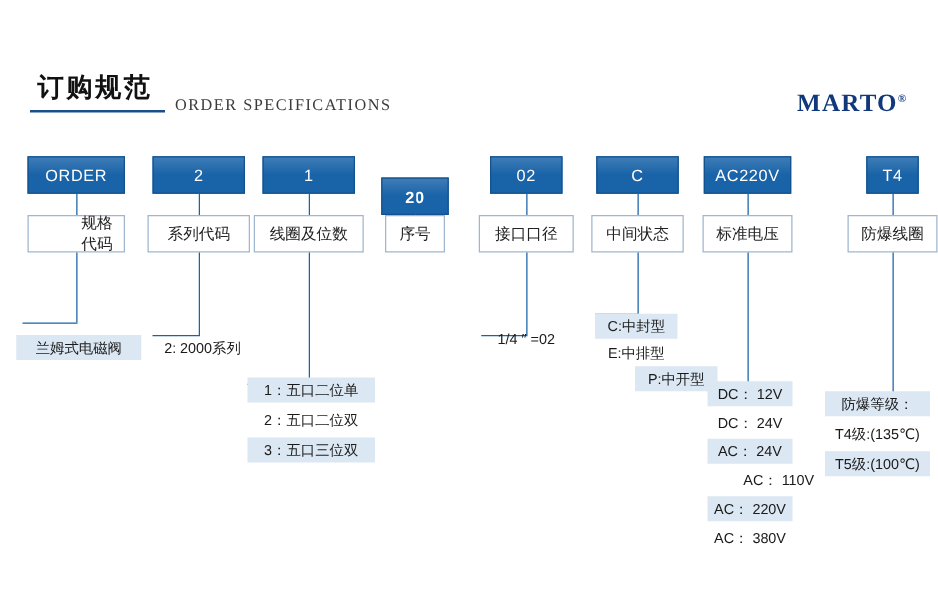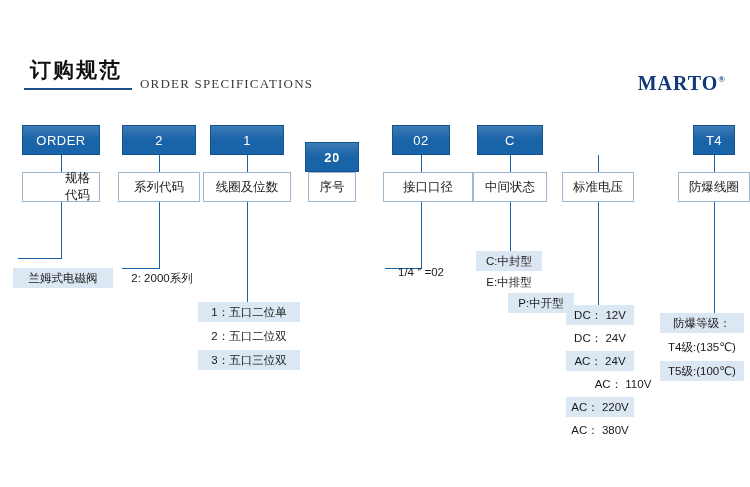--- a/index.html
+++ b/index.html
@@ -85,36 +85,37 @@
   <div class="brand">
     <span>MARTO</span><sup>®</sup>
   </div>
 
   <div class="codebox" style="left:22px;  top:125px; width:78px;">ORDER</div>
   <div class="codebox" style="left:122px; top:125px; width:74px;">2</div>
   <div class="codebox" style="left:210px; top:125px; width:74px;">1</div>
   <div class="codebox" style="left:305px; top:142px; width:54px;font-weight:bold;">20</div>
   <div class="codebox" style="left:392px; top:125px; width:58px;">02</div>
   <div class="codebox" style="left:477px; top:125px; width:66px;">C</div>
+  <div class="codebox" style="left:563px; top:125px; width:70px;">AC220V</div>
   <div class="codebox" style="left:693px; top:125px; width:42px;">T4</div>
 
   <div class="vline" style="left:61px;  top:155px; height:17px;"></div>
   <div class="vline" style="left:159px; top:155px; height:17px;"></div>
   <div class="vline" style="left:247px; top:155px; height:17px;"></div>
   <div class="vline" style="left:332px; top:155px; height:17px;"></div>
   <div class="vline" style="left:421px; top:155px; height:17px;"></div>
   <div class="vline" style="left:510px; top:155px; height:17px;"></div>
   <div class="vline" style="left:598px; top:155px; height:17px;"></div>
   <div class="vline" style="left:714px; top:155px; height:17px;"></div>
 
   <div class="labelbox" style="left:22px;  top:172px; width:78px;padding-left:42px;">规格代码</div>
   <div class="labelbox" style="left:118px; top:172px; width:82px;">系列代码</div>
   <div class="labelbox" style="left:203px; top:172px; width:88px;">线圈及位数</div>
   <div class="labelbox" style="left:308px; top:172px; width:48px;text-align:right;">序号</div>
-  <div class="labelbox" style="left:383px; top:172px; width:90px;">接口口径</div>
+  <div class="labelbox" style="left:383px; top:172px; width:76px;">接口口径</div>
   <div class="labelbox" style="left:473px; top:172px; width:74px;">中间状态</div>
   <div class="labelbox" style="left:562px; top:172px; width:72px;">标准电压</div>
   <div class="labelbox" style="left:678px; top:172px; width:72px;">防爆线圈</div>
 
   <div class="vline" style="left:61px;  top:202px; height:56px;"></div>
   <div class="hline" style="left:18px;  top:258px; width:44px;"></div>
 
   <div class="vline" style="left:159px; top:202px; height:66px;"></div>
   <div class="hline" style="left:122px; top:268px; width:38px;"></div>
 

